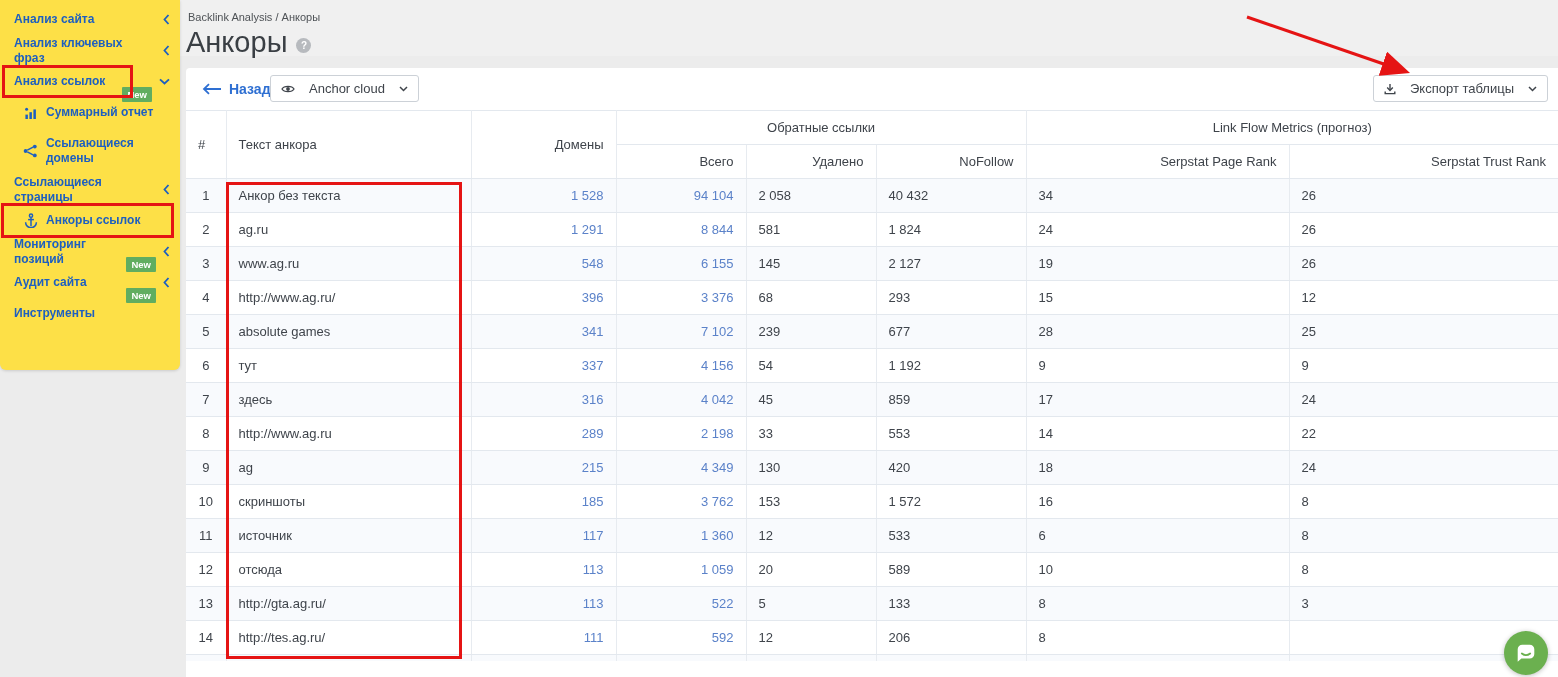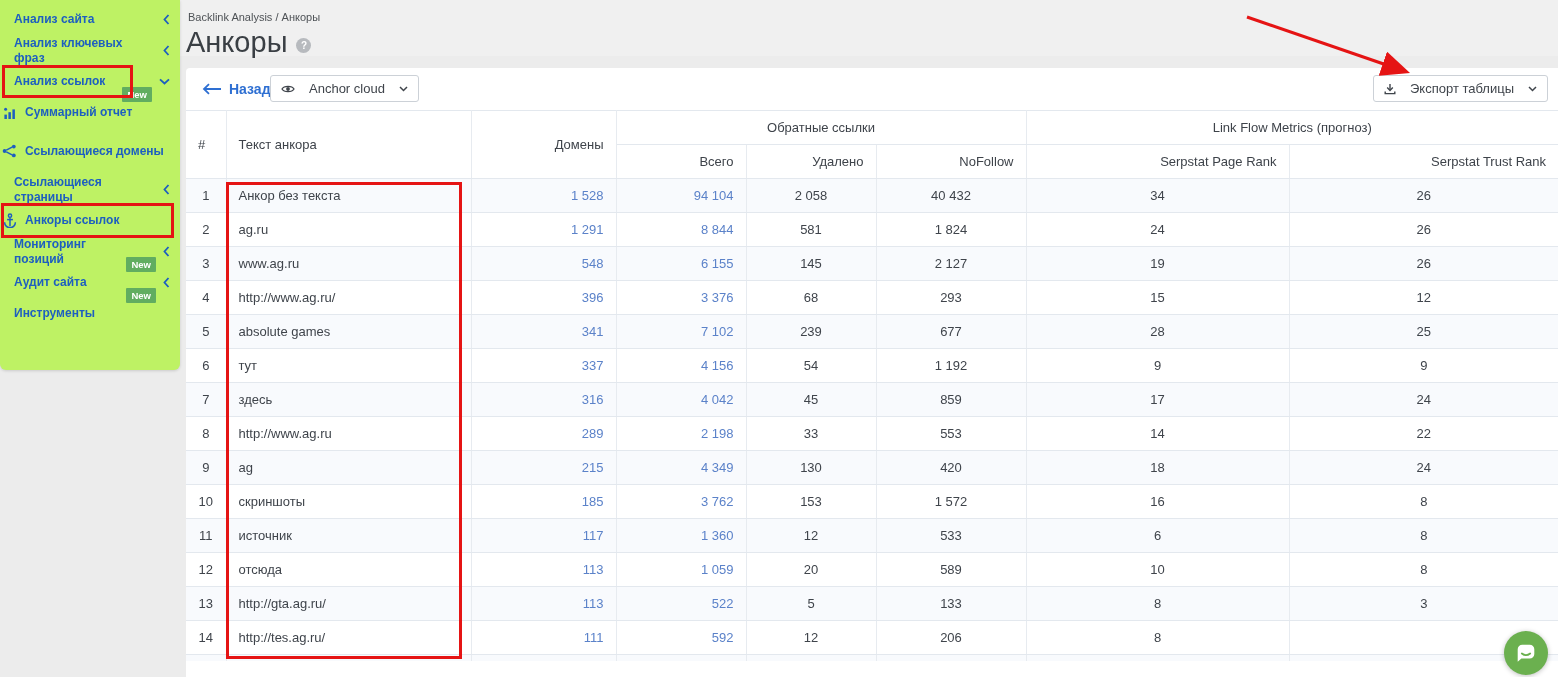--- a/index.html
+++ b/index.html
@@ -7,32 +7,32 @@
   body {
     position:relative;
     background:#ececec;
     font-family:"Liberation Sans", sans-serif;
     color:#3f444b;
   }
 
   
   #sidebar {
     position:absolute; left:0; top:0; width:180px; height:370px;
-    background:#bef264; z-index:2; padding-top:4px;
+    background:#fde047; z-index:2; padding-top:4px;
     border-radius:0 0 6px 6px;
     box-shadow:0 1px 3px rgba(0,0,0,.14);
   }
   .side-item {
     display:flex; align-items:center; height:31px;
     padding:0 10px 0 14px; gap:7px;
     color:#1d5fc0; font-size:12px; font-weight:bold; cursor:pointer;
     position:relative;
   }
   .side-item.two-line { height:46px; }
-  .side-item.sub { padding-left:1px; }
+  .side-item.sub { padding-left:22px; }
   .s-icon { width:17px; display:flex; justify-content:center; flex:0 0 17px; }
   .s-label { flex:1; line-height:1.25; }
   .s-badge {
     background:#61ad60; color:#fff; font-size:9.5px; font-weight:bold;
     padding:2px 5px; border-radius:1px; flex:0 0 auto;margin-top:26px;
   }
   .s-chev { flex:0 0 auto; display:flex; }
   .side-item.boxed-label::after {
     content:""; position:absolute; left:2px; top:-1px; bottom:-1px; right:47px;
     border:3px solid #e51414; pointer-events:none;
@@ -87,21 +87,21 @@
   }
   th:last-child, td:last-child { border-right:none; }
   th { color:#3e434a; background:#fff; }
   th.h-left   { text-align:left; vertical-align:middle; }
   th.h-right  { text-align:right; vertical-align:middle; }
   th.h-group  { text-align:center; }
   td { color:#3f444b; }
   td.c-num    { text-align:center; color:#3f444b; }
   td.c-anchor { text-align:left; }
   td.c-link   { text-align:right; color:#5b82c9; cursor:pointer; }
-  td.c-dark   { text-align:center;margin-top:6px; }
+  td.c-dark   { text-align:left;margin-top:6px; }
   tbody tr:nth-child(odd) { background:#f8fafd; }
   tbody.partial-body tr td { height:6px; border-bottom:none; }
 
   
   .red-box { position:absolute; border:3px solid #e51414; z-index:6; pointer-events:none; }
   #box-anchor-col { left:226px; top:182px; width:236px; height:477px; }
   #arrow-svg { position:absolute; left:0; top:0; z-index:6; pointer-events:none; }
 
   
   #chat-btn {

